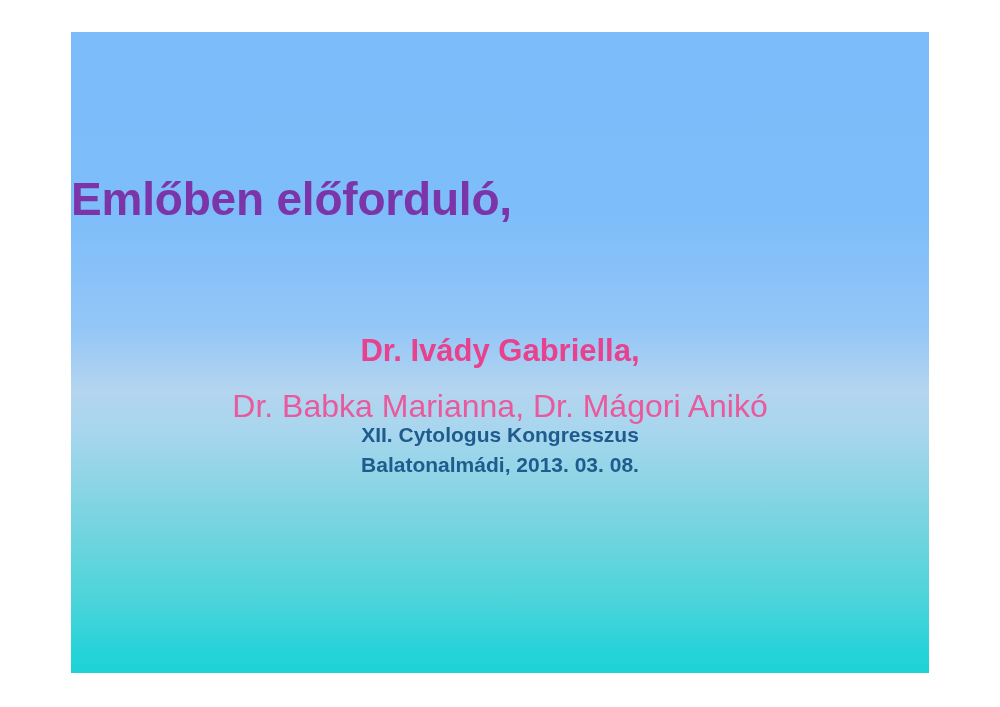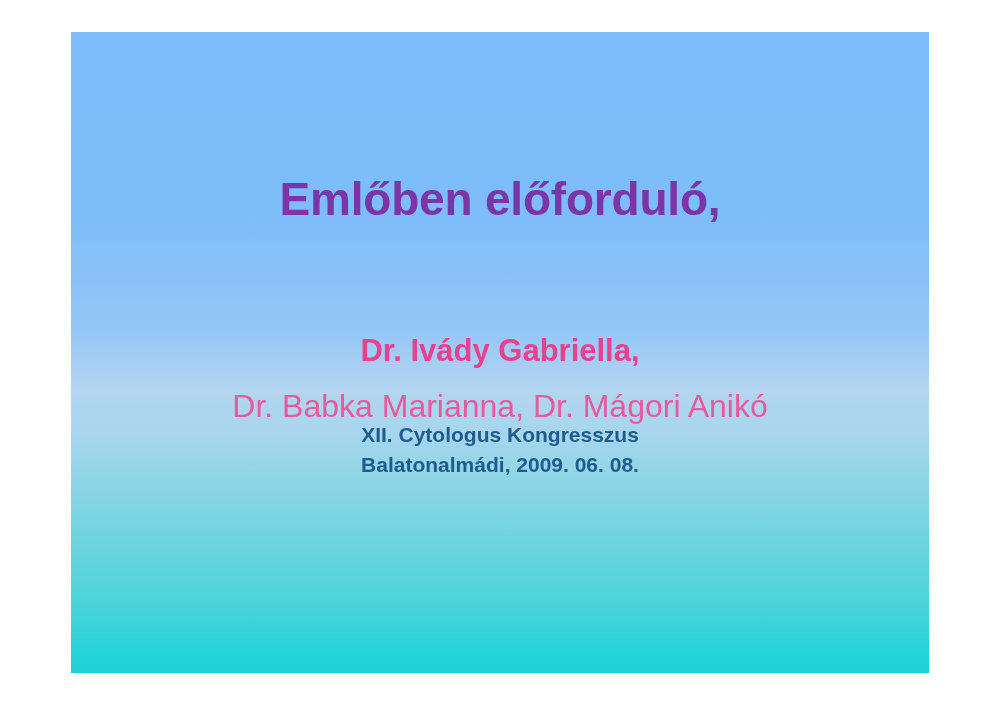--- a/index.html
+++ b/index.html
@@ -50,21 +50,21 @@
     width: 100%;
     height: 100%;
   }
 
   
   .title-block {
     position: absolute;
     left: 0;
     top: 140px;
     width: 100%;
-    text-align: center;
+    text-align: left;
     line-height: 1.18;
   }
   .title-line {
     display: block;
     font-family: "Liberation Sans", sans-serif;
     font-weight: bold;
     font-size: 46px;
     letter-spacing: -0.2px;
     color: #7b35a8;
     white-space: nowrap;
@@ -127,18 +127,18 @@
         <span class="title-line">Emlőben előforduló,</span>
       </div>
 
       <div class="authors-block">
         <span class="author-primary">Dr. Ivády Gabriella,</span>
         <span class="author-secondary">Dr. Babka Marianna, Dr. Mágori Anikó</span>
       </div>
 
       <div class="event-block">
         <span class="event-line">XII. Cytologus Kongresszus</span>
-        <span class="event-line">Balatonalmádi, 2009. 06. 08.</span>
+        <span class="event-line">Balatonalmádi, 2013. 03. 08.</span>
       </div>
 
     </div>
   </div>
 </div>
 
 </body></html>

